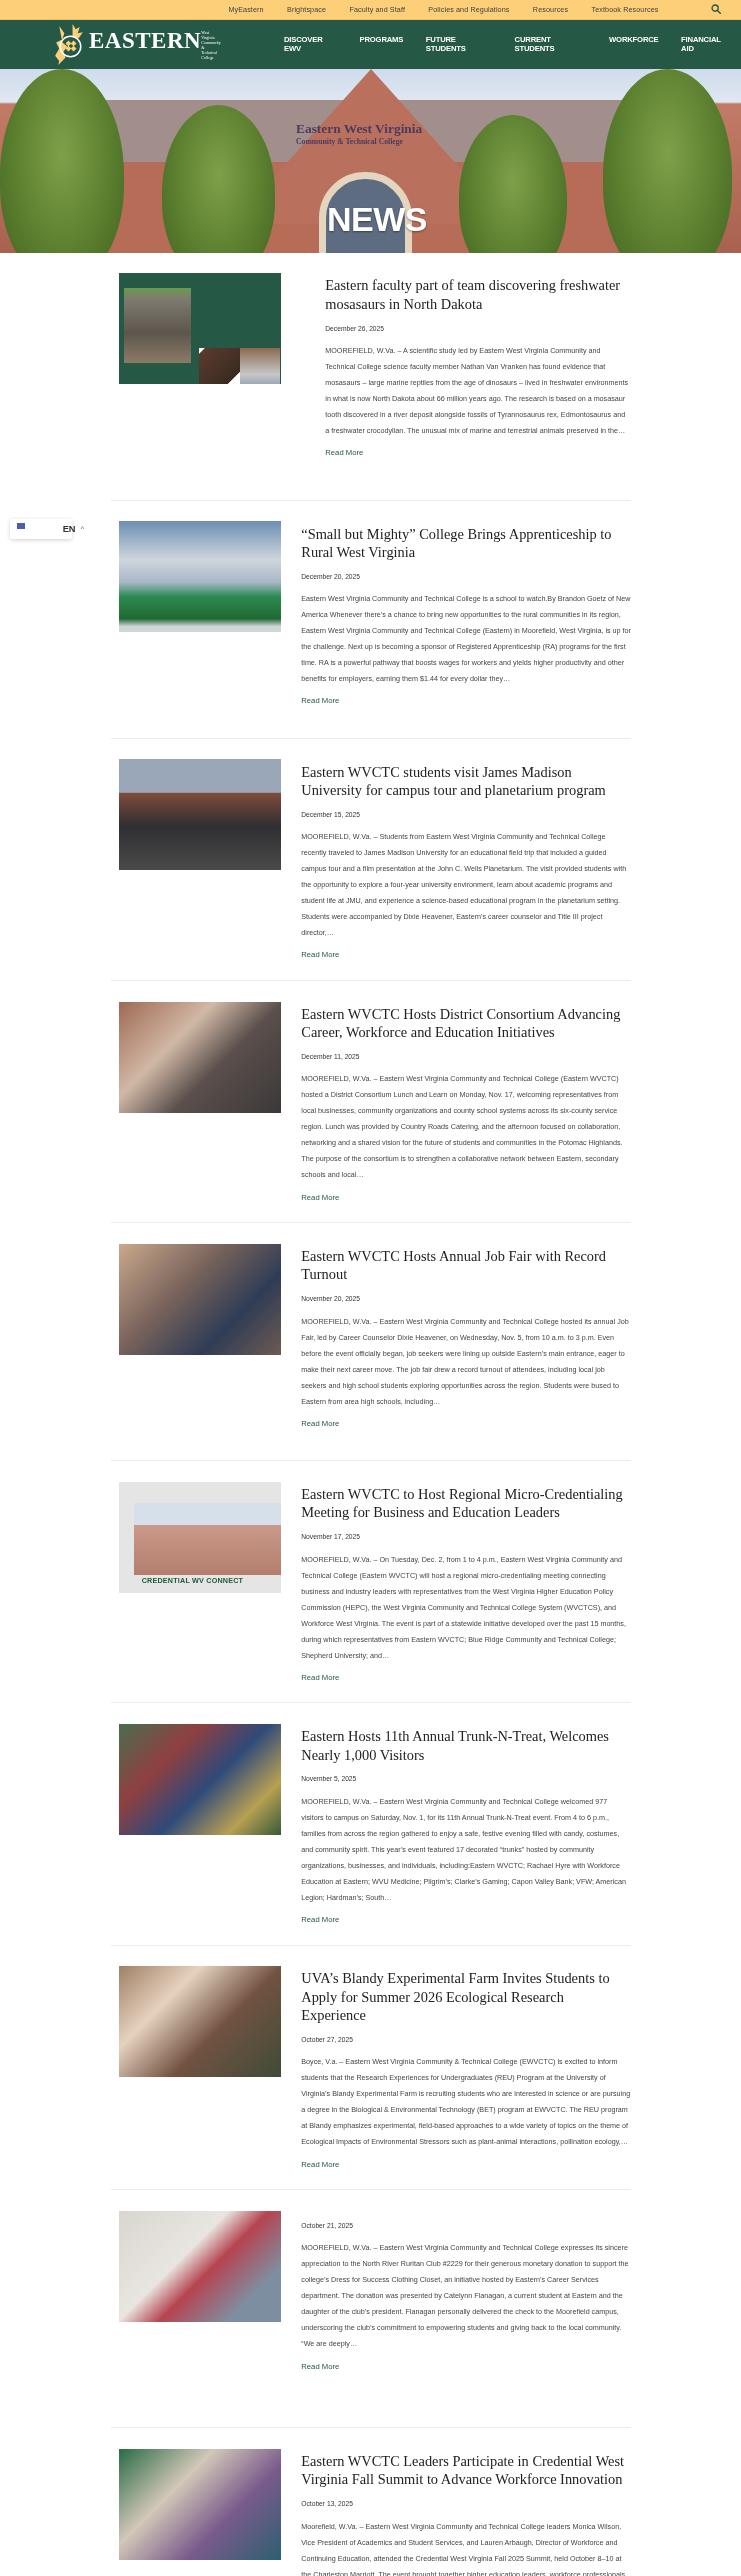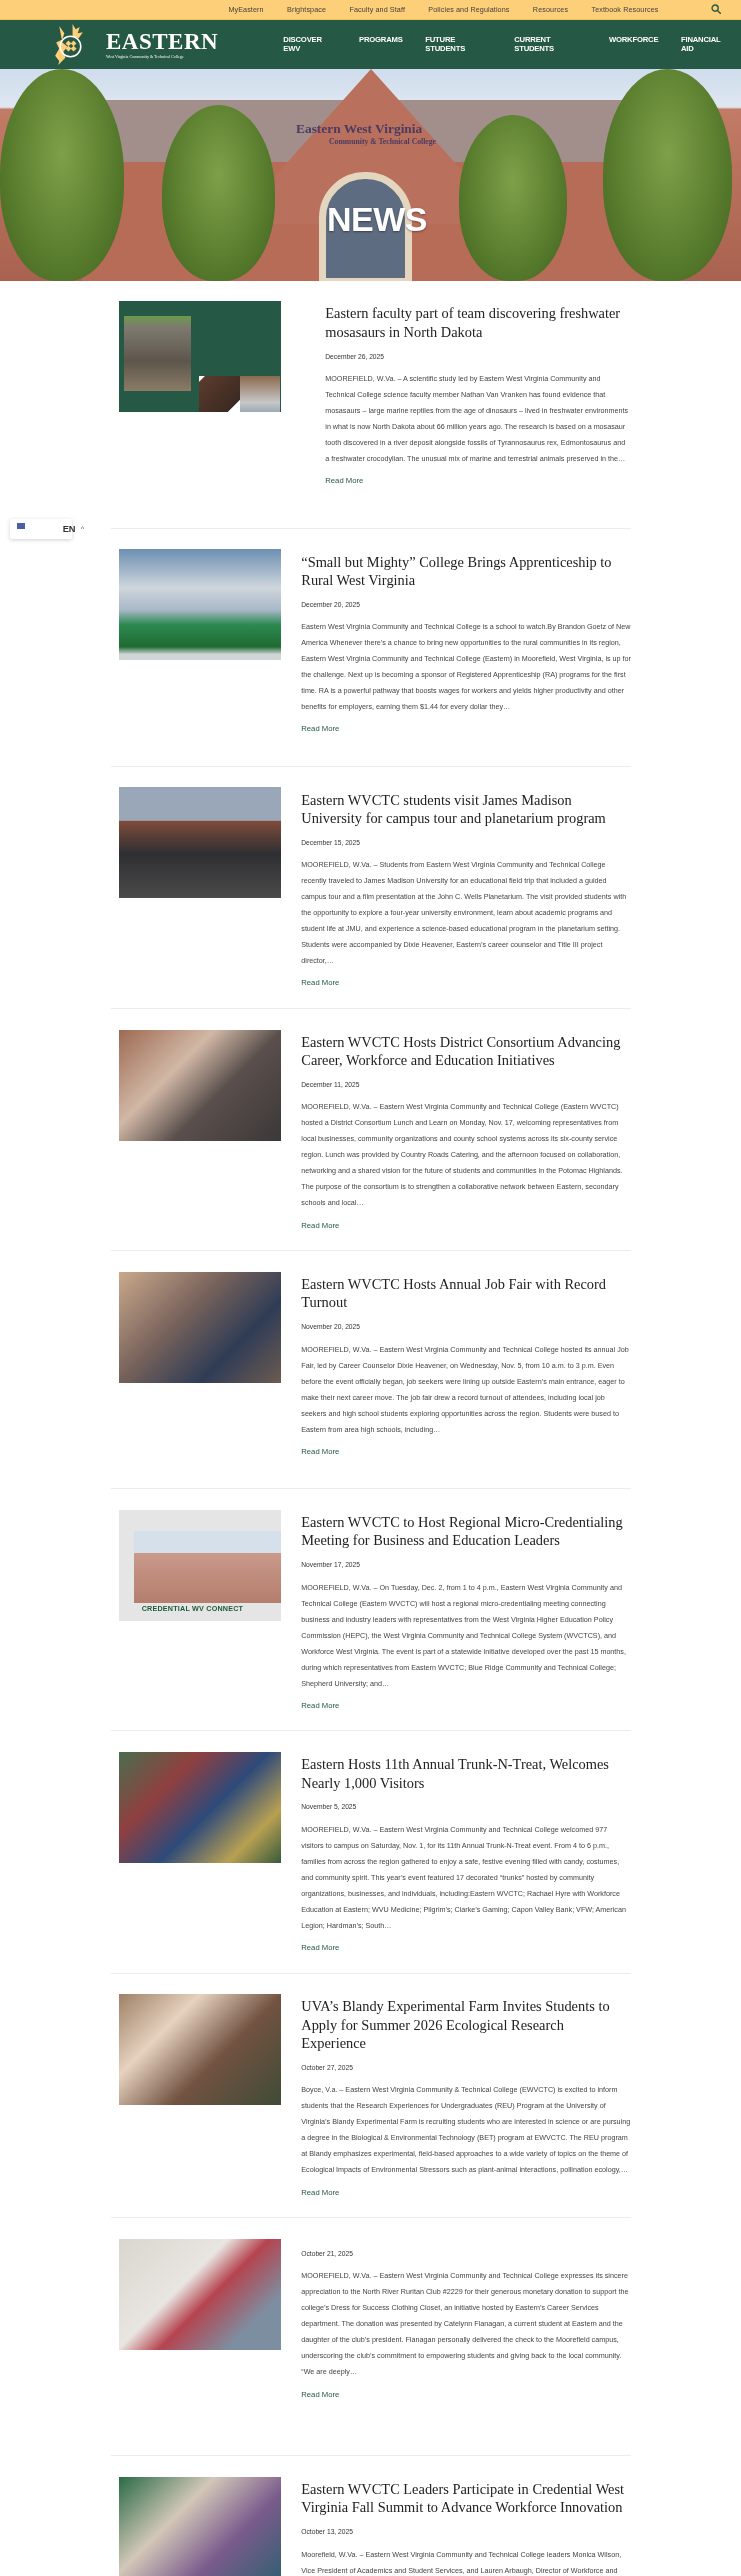--- a/index.html
+++ b/index.html
@@ -9,36 +9,36 @@
   
   .utility-bar { height: 19.6px; background: #fecf79; border-bottom: 1.5px solid #f3bd5a; display: flex; align-items: center; justify-content: flex-end; padding-right: 20.6px; }
   .utility-links { display: flex; gap: 12px; margin-right: 46px; }
   .utility-links a { font-size: 7.2px; color: #3f3f3f; padding: 0 5.7px; letter-spacing: 0.1px; }
   .utility-search { width: 11.3px; height: 11.3px; display: flex; align-items: center; justify-content: center; }
 
   
   .main-nav { height: 49px; background: #265846; display: flex; align-items: center; padding-left: 52px; }
   .logo { display: flex; align-items: center; width: 175px; height: 41px; }
   .logo-mark { width: 36px; height: 41px; position: relative; }
-  .logo-text { display: flex; flex-direction: column; margin-left: 18px; }
+  .logo-text { display: flex; flex-direction: row; margin-left: 1px; }
   .logo-word { font-family: "Liberation Serif", "DejaVu Serif", serif; font-size: 23px; color: #ffffff; letter-spacing: 0.5px; line-height: 23px; font-weight: bold; }
   .logo-sub { font-family: "Liberation Serif", serif; font-size: 4.1px; color: #fff; margin-top: 1px; }
   .nav-items { display: flex; gap: 0; margin-left: 52px; }
   .nav-items a { color: #ffffff; font-weight: bold; font-size: 7.7px; letter-spacing: -0.2px; padding: 0 11.3px; text-transform: uppercase; font-family: "Liberation Sans", sans-serif; }
 
   
-  .hero { height: 212px; position: relative; overflow: hidden;
+  .hero { height: 184px; position: relative; overflow: hidden;
     background: linear-gradient(180deg, #cfdcec 0%, #dfe7f1 18%, #c27b66 19%, #b7715c 50%, #a8624f 100%); }
   .hero .roof { position: absolute; left: 88px; top: 31px; width: 567px; height: 62px; background: #a28f8c; }
   .hero .gable { position: absolute; left: 232px; top: 0; width: 0; height: 0; border-left: 139px solid transparent; border-right: 139px solid transparent; border-bottom: 155px solid #b9705d; }
   .hero .facade { position: absolute; left: 82px; top: 93px; width: 582px; height: 124px; background: #b76c58; }
   .hero .arch { position: absolute; left: 319px; top: 103px; width: 93px; height: 113px; background: #5d6c80; border-radius: 46px 46px 0 0; border: 7.2px solid #e4d5bf; }
   .hero .tree { position: absolute; background: radial-gradient(ellipse at 50% 40%, #7fa04a 0%, #5b7f2f 55%, #40621f 100%); border-radius: 50% 50% 45% 45%; }
   .hero .sign { position: absolute; left: 296px; top: 52px; color: #4a3b63; font-family: "Liberation Serif", serif; font-weight: bold; font-size: 13.4px; }
-  .hero .sign small { display: block; font-size: 7.7px; margin-left: 33px; }
+  .hero .sign small { display: block; font-size: 7.7px; }
   .hero-title { position: absolute; left: 12px; right: 0; top: 131px; text-align: center; font-size: 34px; font-weight: bold; color: #ffffff; letter-spacing: -0.5px; text-shadow: 0 0.5px 2.1px rgba(0,0,0,0.4); }
 
   
   .lang { position: absolute; left: 10.3px; top: 519px; width: 62px; height: 19.6px; background: #fff; box-shadow: 0 1px 4.1px rgba(0,0,0,0.18); border-radius: 2.1px; display: flex; align-items: center; padding-left: 7.2px; gap: 5.2px; }
   .flag { width: 16.5px; height: 11.3px; background: repeating-linear-gradient(180deg, #d0324b 0 1.5px, #ffffff 1.5px 3.1px); position: relative; }
   .flag::before { content: ""; position: absolute; left: 0; top: 0; width: 7.7px; height: 6.2px; background: #4c5ea6; }
   .lang-code { font-weight: bold; font-size: 9.3px; color: #333; margin-left: 40px; }
   .lang-caret { font-size: 7.2px; color: #555; }
 
   

